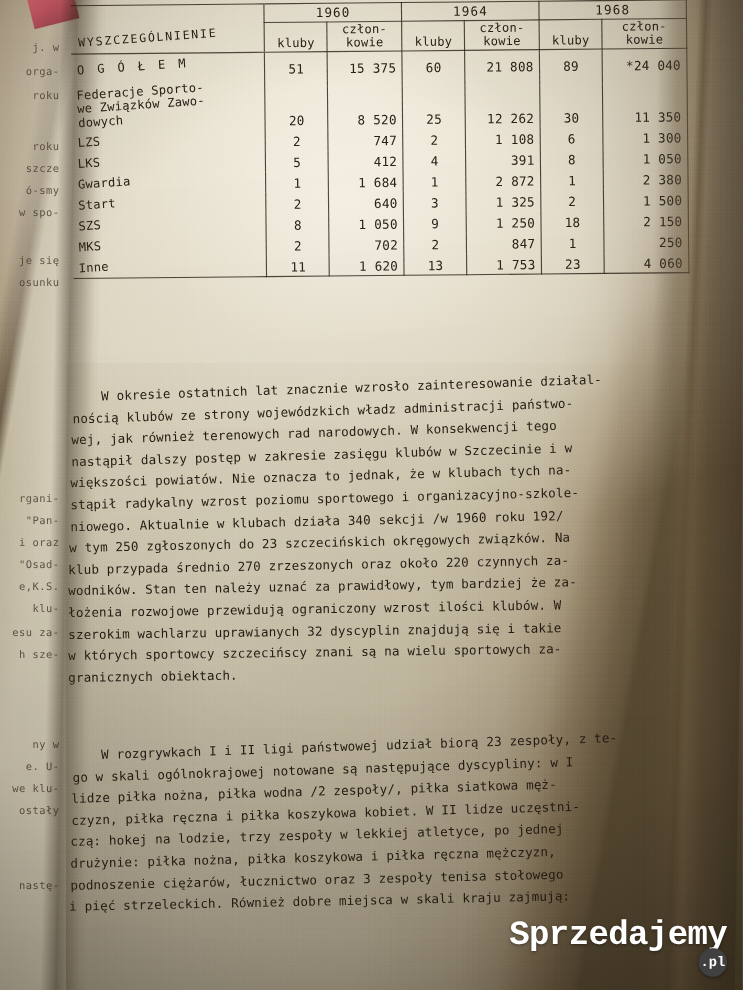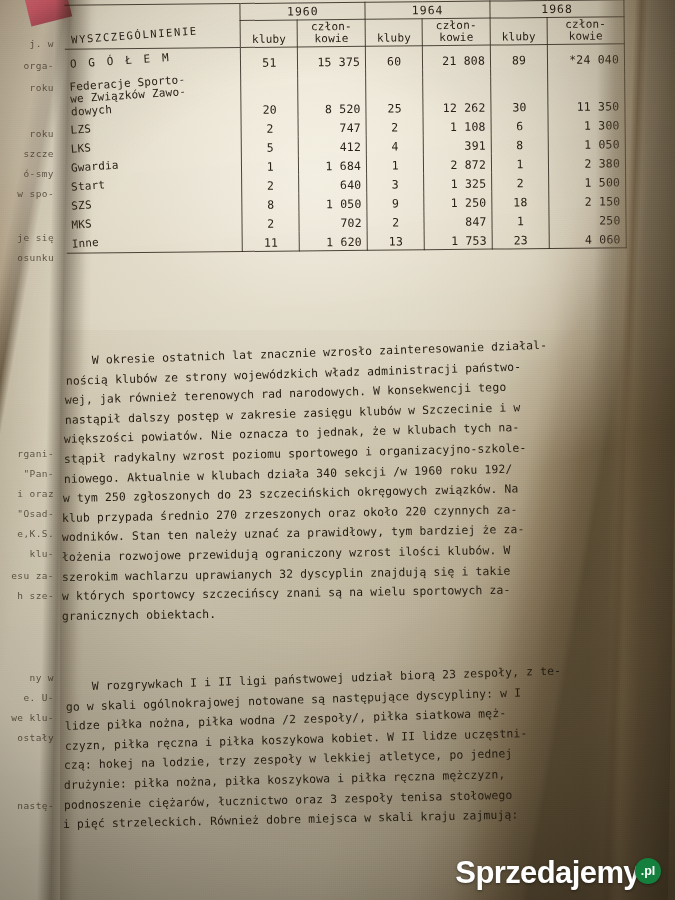--- a/index.html
+++ b/index.html
@@ -239,38 +239,39 @@
     background: linear-gradient(175deg, rgba(255,238,200,0.05), rgba(90,70,44,0.10));
     mix-blend-mode: multiply;
     pointer-events: none;
   }
 
   
   .watermark {
     position: absolute;
     right: 14px; bottom: 12px;
     display: flex;
-    align-items: center;
-    font-family: Liberation Sans, sans-serif;
-    pointer-events: none;
+    align-items: flex-end;
+    font-family: Liberation Mono, monospace;
+    pointer-events: none;
+    flex-direction: column;
   }
   .wm-text {
     font-size: 31px;
     font-weight: bold;
     color: #ffffff;
     letter-spacing: -0.6px;
     line-height: 1;
     text-shadow: 0 1px 3px rgba(0,0,0,0.45);
   }
   .wm-badge {
     margin-left: -5px;
     margin-top: -4px;
     width: 26px; height: 26px;
     border-radius: 50%;
-    background: #15803d;
+    background: #404040;
     color: #fff;
     font-size: 12.5px;
     font-weight: bold;
     display: flex;
     align-items: center;
     justify-content: center;
     box-shadow: 0 1px 3px rgba(0,0,0,0.4);
   }
 </style>
 </head>

